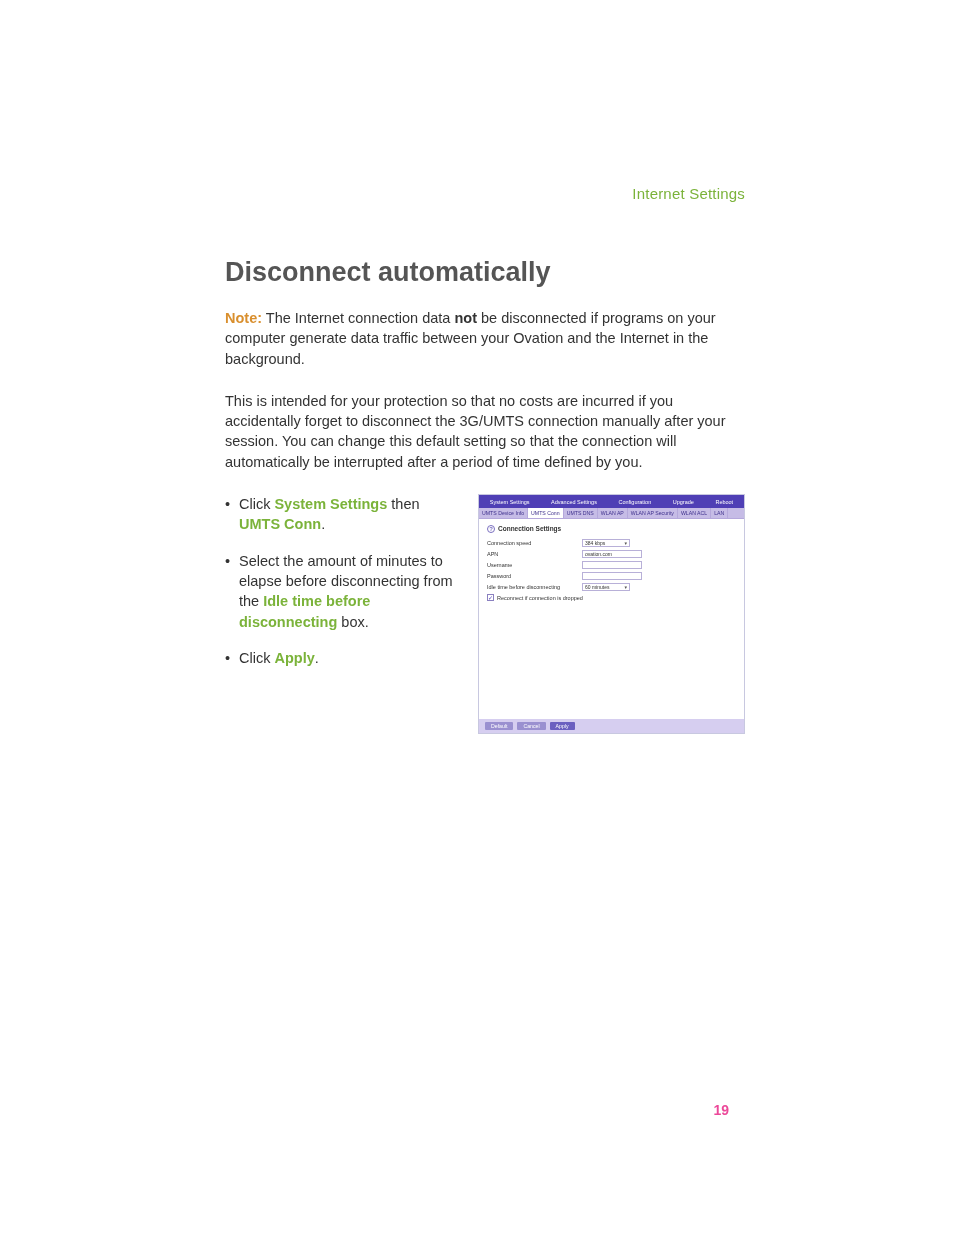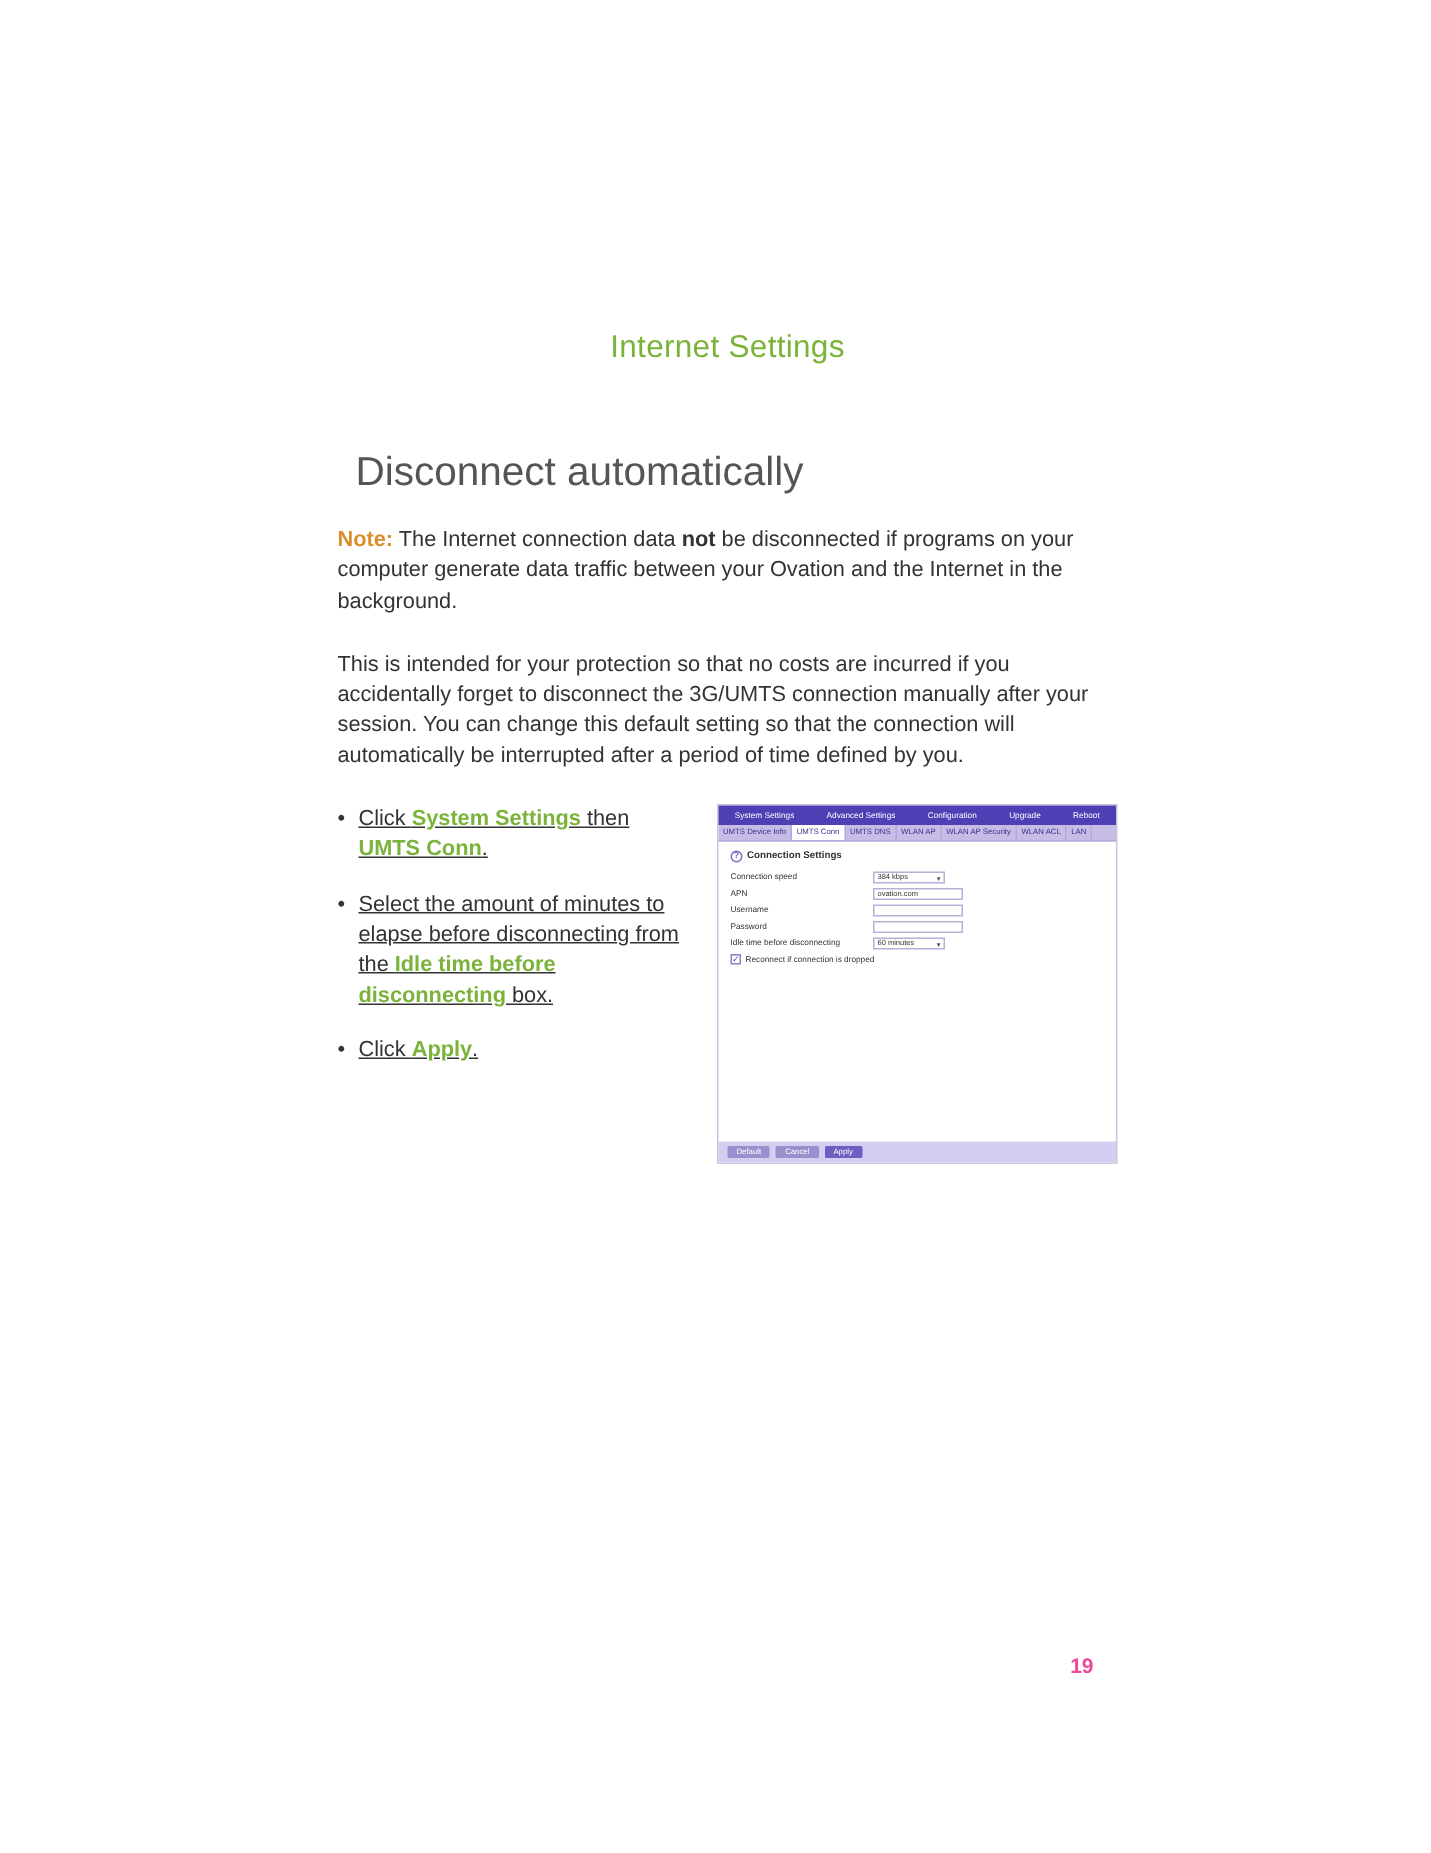--- a/index.html
+++ b/index.html
@@ -11,34 +11,32 @@
     position: relative;
     color: #333;
   }
   .page {
     position: absolute;
     left: 225px;
     top: 185px;
     width: 520px;
   }
   .header-right {
-    text-align: center;
+    text-align: right;
     color: #7bb33a;
-    font-size: 21px;
+    font-size: 15px;
     font-weight: 400;
     margin-bottom: 55px;
     letter-spacing: 0.2px;
-    margin-top: 35px;
   }
   .h1 {
     color: #555;
     font-size: 27px;
-    font-weight: 400;
+    font-weight: 700;
     margin-bottom: 20px;
-    margin-left: 12px;
   }
   .body-text {
     color: #333;
     font-size: 14.5px;
     line-height: 1.4;
     margin-bottom: 22px;
   }
   .body-text .orange { color: #d98f2e; font-weight: bold; }
   .body-text .bold { font-weight: bold; }
   .columns {
@@ -46,21 +44,20 @@
     gap: 18px;
     margin-top: 6px;
   }
   .left-col {
     width: 235px;
     flex-shrink: 0;
   }
   ul.bullets {
     list-style: none;
     padding-left: 14px;
-    text-decoration: underline;
   }
   ul.bullets > li {
     position: relative;
     font-size: 14.5px;
     line-height: 1.4;
     margin-bottom: 16px;
     color: #333;
   }
   ul.bullets > li::before {
     content: "•";

